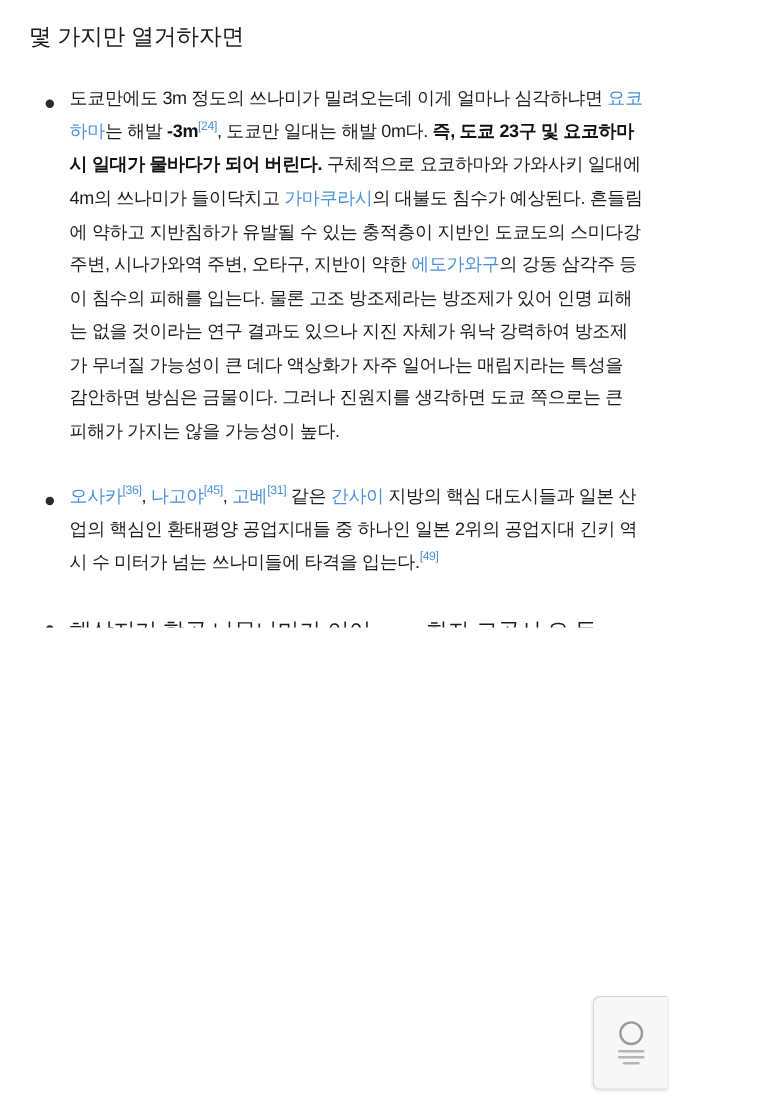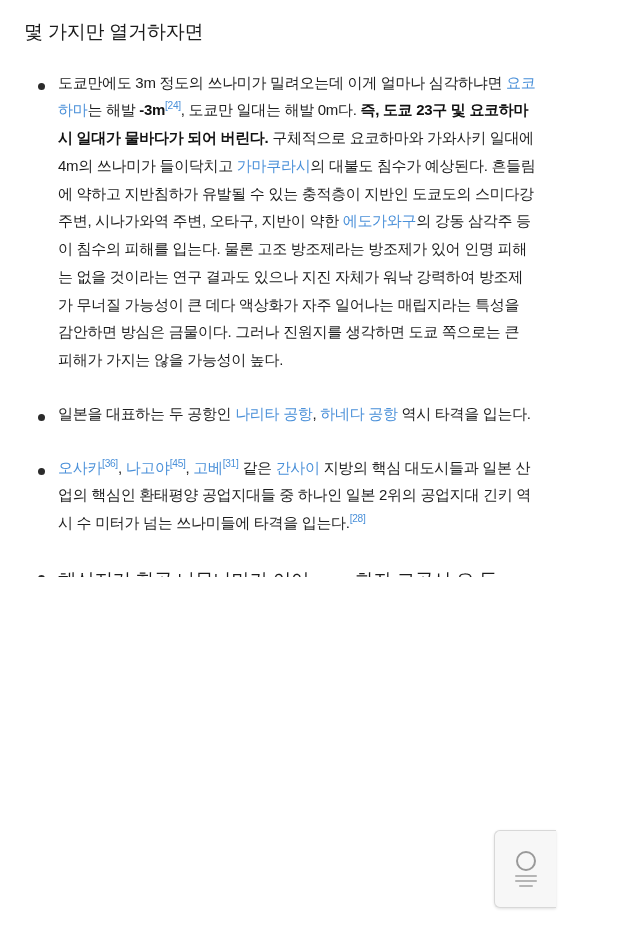--- a/index.html
+++ b/index.html
@@ -136,22 +136,21 @@
 </style>
 </head>
 <body>
 
 <div class="page">
 
   <p class="intro">몇 가지만 열거하자면</p>
 
   <ul class="bullets">
     <li id="li0"><span>도쿄만에도 3m 정도의 쓰나미가 밀려오는데 이게 얼마나 심각하냐면 </span><span class="lnk">요코하마</span><span>는 해발 </span><span class="bold">-3m</span><sup class="ref">[24]</sup><span>, 도쿄만 일대는 해발 0m다. </span><span class="bold">즉, </span><span class="lnk bold">도쿄 23구</span><span class="bold"> 및 요코하마시 일대가 물바다가 되어 버린다.</span><span> 구체적으로 요코하마와 가와사키 일대에 4m의 쓰나미가 들이닥치고 </span><span class="lnk">가마쿠라시</span><span>의 대불도 침수가 예상된다. 흔들림에 약하고 지반침하가 유발될 수 있는 충적층이 지반인 도쿄도의 스미다강 주변, 시나가와역 주변, 오타구, 지반이 약한 </span><span class="lnk">에도가와구</span><span>의 강동 삼각주 등이 침수의 피해를 입는다. 물론 고조 방조제라는 방조제가 있어 인명 피해는 없을 것이라는 연구 결과도 있으나 지진 자체가 워낙 강력하여 방조제가 무너질 가능성이 큰 데다 액상화가 자주 일어나는 매립지라는 특성을 감안하면 방심은 금물이다. 그러나 진원지를 생각하면 도쿄 쪽으로는 큰 피해가 가지는 않을 가능성이 높다.</span></li>
-    <li id="li2"><span>일본을 대표하는 두 공항인 </span><span class="lnk">나리타 공항</span><span>, </span><span class="lnk">하네다 공항</span><span> 역시 타격을 입는다.</span></li>
-    <li id="li3"><span class="lnk">오사카</span><sup class="ref">[36]</sup><span>, </span><span class="lnk">나고야</span><sup class="ref">[45]</sup><span>, </span><span class="lnk">고베</span><sup class="ref">[31]</sup><span> 같은 </span><span class="lnk">간사이</span><span> 지방의 핵심 대도시들과 일본 산업의 핵심인 환태평양 공업지대들 중 하나인 일본 2위의 공업지대 긴키 역시 수 미터가 넘는 쓰나미들에 타격을 입는다.</span><sup class="ref">[28]</sup></li>
+    <li id="li3"><span class="lnk">오사카</span><sup class="ref">[36]</sup><span>, </span><span class="lnk">나고야</span><sup class="ref">[45]</sup><span>, </span><span class="lnk">고베</span><sup class="ref">[31]</sup><span> 같은 </span><span class="lnk">간사이</span><span> 지방의 핵심 대도시들과 일본 산업의 핵심인 환태평양 공업지대들 중 하나인 일본 2위의 공업지대 긴키 역시 수 미터가 넘는 쓰나미들에 타격을 입는다.</span><sup class="ref">[49]</sup></li>
   </ul>
 
   <div class="cut-row">해상지기 항공 나무나마카 이어 …… 화자 그곳시 오 등 …… 포함 쓰</div>
 
   <div class="widget">
     <div class="widget-inner">
       <div class="widget-dot"></div>
       <div class="widget-lines">
         <span></span>
           <span></span>

